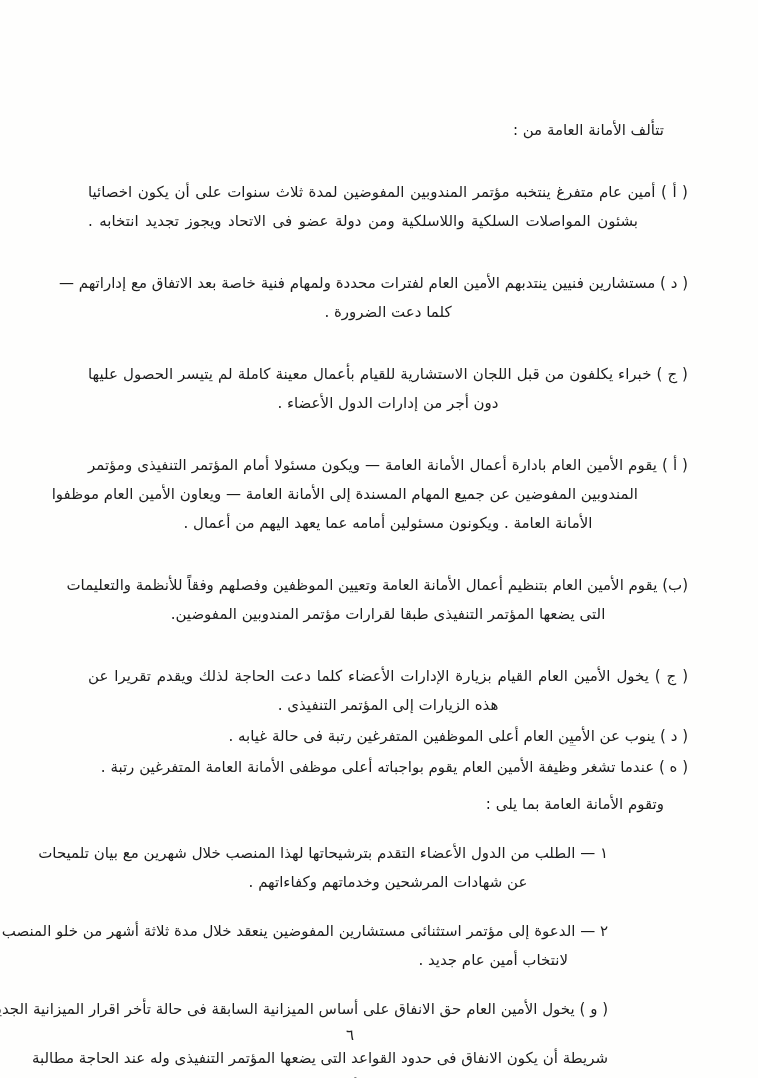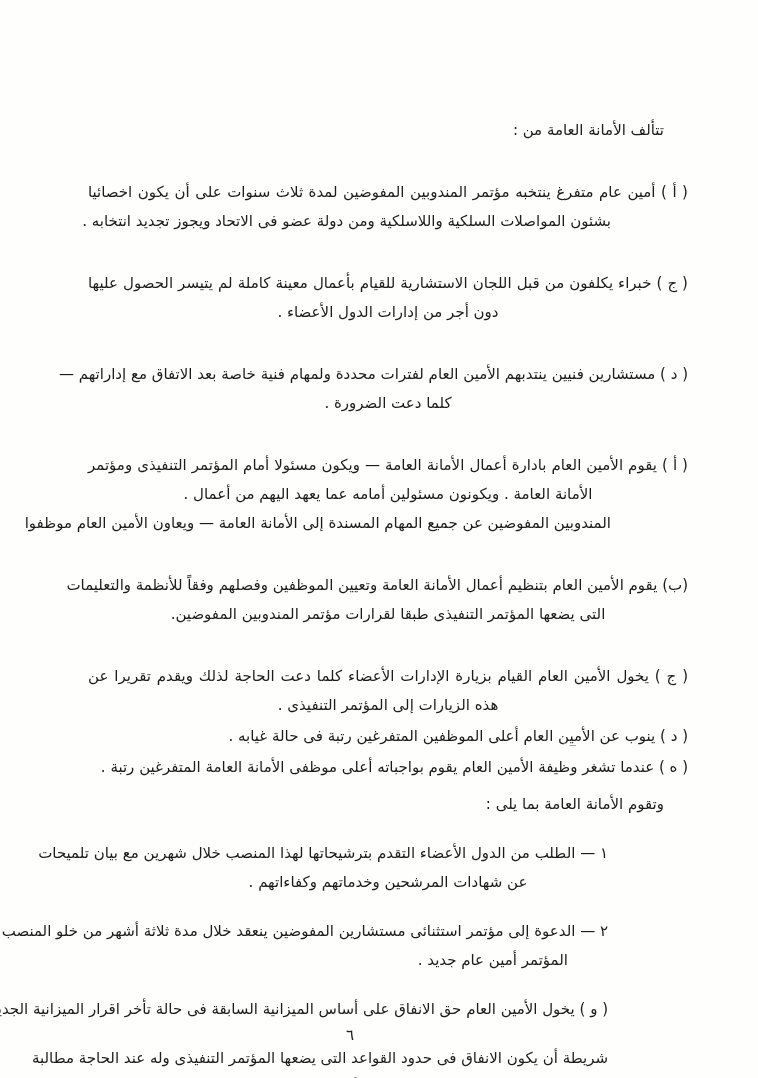--- a/index.html
+++ b/index.html
@@ -19,21 +19,21 @@
   }
   .line{
     height:29px;line-height:29px;
     font-size:15px;
     white-space:nowrap;
   }
   .heading-block{margin:8px 0 5px 0;}
   .heading-block .line{text-align:right;padding-right:24px;}
   .para{margin-bottom:2px;}
   .a-j {text-align:justify;text-align-last:justify;margin-top:33px;-moz-text-align-last:justify;}
-  .a-i {text-align:justify;text-align-last:justify;-moz-text-align-last:justify;margin-right:77px;}
+  .a-i {text-align:justify;text-align-last:justify;-moz-text-align-last:justify;margin-right:50px;}
   .a-jn{text-align:justify;text-align-last:justify;-moz-text-align-last:justify;margin-right:80px;margin-top:20px;}
   .a-r {text-align:right;}
   .a-c {text-align:center;}
   .a-cr{text-align:right;margin-right:120px;}
   .marker{white-space:pre;}
   .page-number{
     position:absolute;top:1026px;left:0;right:0;
     text-align:center;font-size:15px;color:#222;
     transform:translateX(-29px);
   }
@@ -49,31 +49,31 @@
 <div class="page">
   <div class="text-block" id="text-block">
       <div class="heading-block">
         <div class="line">تتألف الأمانة العامة من :</div>
       </div>
       <div class="para">
         <div class="line a-j"><span class="marker">( أ )</span> <span>أمين عام متفرغ ينتخبه مؤتمر المندوبين المفوضين لمدة ثلاث سنوات على أن يكون اخصائيا</span></div>
         <div class="line a-i"><span>بشئون المواصلات السلكية واللاسلكية ومن دولة عضو فى الاتحاد ويجوز تجديد انتخابه .</span></div>
       </div>
       <div class="para">
+        <div class="line a-j"><span class="marker">( د )</span> <span>مستشارين فنيين ينتدبهم الأمين العام لفترات محددة ولمهام فنية خاصة بعد الاتفاق مع إداراتهم —</span></div>
+        <div class="line a-c"><span>كلما دعت الضرورة .</span></div>
+      </div>
+      <div class="para">
         <div class="line a-j"><span class="marker">( ج )</span> <span>خبراء يكلفون من قبل اللجان الاستشارية للقيام بأعمال معينة كاملة لم يتيسر الحصول عليها</span></div>
         <div class="line a-c"><span>دون أجر من إدارات الدول الأعضاء .</span></div>
       </div>
       <div class="para">
-        <div class="line a-j"><span class="marker">( د )</span> <span>مستشارين فنيين ينتدبهم الأمين العام لفترات محددة ولمهام فنية خاصة بعد الاتفاق مع إداراتهم —</span></div>
-        <div class="line a-c"><span>كلما دعت الضرورة .</span></div>
-      </div>
-      <div class="para">
         <div class="line a-j"><span class="marker">( أ )</span> <span>يقوم الأمين العام بادارة أعمال الأمانة العامة — ويكون مسئولا أمام المؤتمر التنفيذى ومؤتمر</span></div>
+        <div class="line a-i"><span>المندوبين المفوضين عن جميع المهام المسندة إلى الأمانة العامة — ويعاون الأمين العام موظفوا</span></div>
         <div class="line a-c"><span>الأمانة العامة . ويكونون مسئولين أمامه عما يعهد اليهم من أعمال .</span></div>
-        <div class="line a-i"><span>المندوبين المفوضين عن جميع المهام المسندة إلى الأمانة العامة — ويعاون الأمين العام موظفوا</span></div>
       </div>
       <div class="para">
         <div class="line a-j"><span class="marker">(ب)</span> <span>يقوم الأمين العام بتنظيم أعمال الأمانة العامة وتعيين الموظفين وفصلهم وفقاً للأنظمة والتعليمات</span></div>
         <div class="line a-c"><span>التى يضعها المؤتمر التنفيذى طبقا لقرارات مؤتمر المندوبين المفوضين.</span></div>
       </div>
       <div class="para">
         <div class="line a-j"><span class="marker">( ج )</span> <span>يخول الأمين العام القيام بزيارة الإدارات الأعضاء كلما دعت الحاجة لذلك ويقدم تقريرا عن</span></div>
         <div class="line a-c"><span>هذه الزيارات إلى المؤتمر التنفيذى .</span></div>
       </div>
       <div class="para">
@@ -84,21 +84,21 @@
       </div>
       <div class="heading-block">
         <div class="line">وتقوم الأمانة العامة بما يلى :</div>
       </div>
       <div class="para">
         <div class="line a-jn"><span class="marker">١ —</span> <span>الطلب من الدول الأعضاء التقدم بترشيحاتها لهذا المنصب خلال شهرين مع بيان تلميحات</span></div>
         <div class="line a-c"><span>عن شهادات المرشحين وخدماتهم وكفاءاتهم .</span></div>
       </div>
       <div class="para">
         <div class="line a-jn"><span class="marker">٢ —</span> <span>الدعوة إلى مؤتمر استثنائى مستشارين المفوضين ينعقد خلال مدة ثلاثة أشهر من خلو المنصب</span></div>
-        <div class="line a-cr"><span>المؤتمر أمين عام جديد .</span></div>
+        <div class="line a-cr"><span>لانتخاب أمين عام جديد .</span></div>
       </div>
       <div class="para">
         <div class="line a-jn"><span class="marker">( و )</span> <span>يخول الأمين العام حق الانفاق على أساس الميزانية السابقة فى حالة تأخر اقرار الميزانية الجديدة ..</span></div>
         <div class="line a-jn"><span>شريطة أن يكون الانفاق فى حدود القواعد التى يضعها المؤتمر التنفيذى وله عند الحاجة مطالبة</span></div>
         <div class="line a-c"><span>إدارات الاتحاد بتسديد حصصها على أساس الميزانية السابقة .</span></div>
       </div>
     </div>
   <div class="stray">- ــ</div>
   <div class="page-number">٦</div>
 </div>

